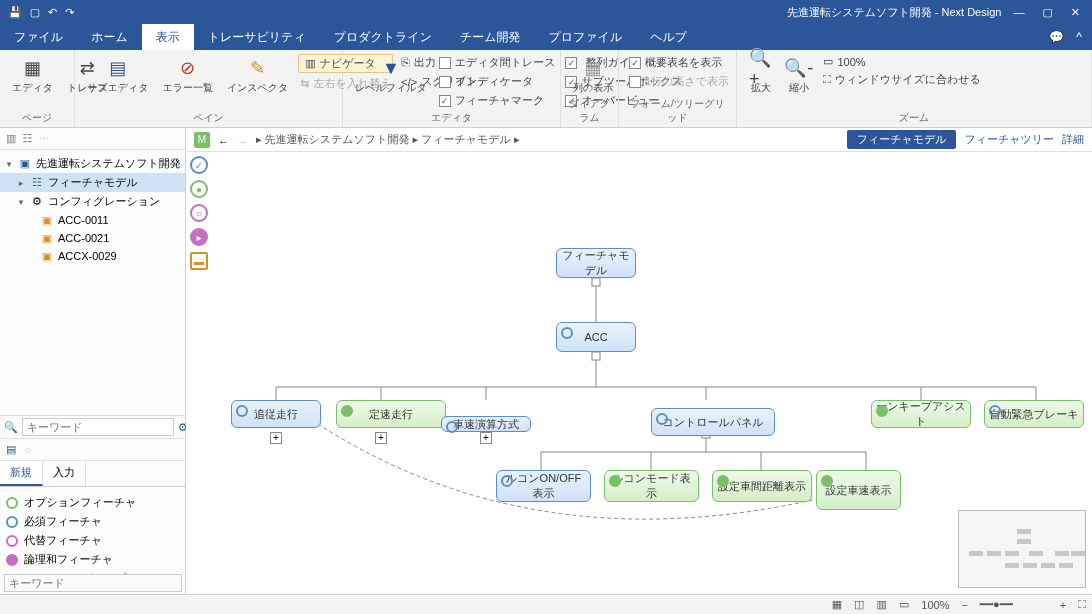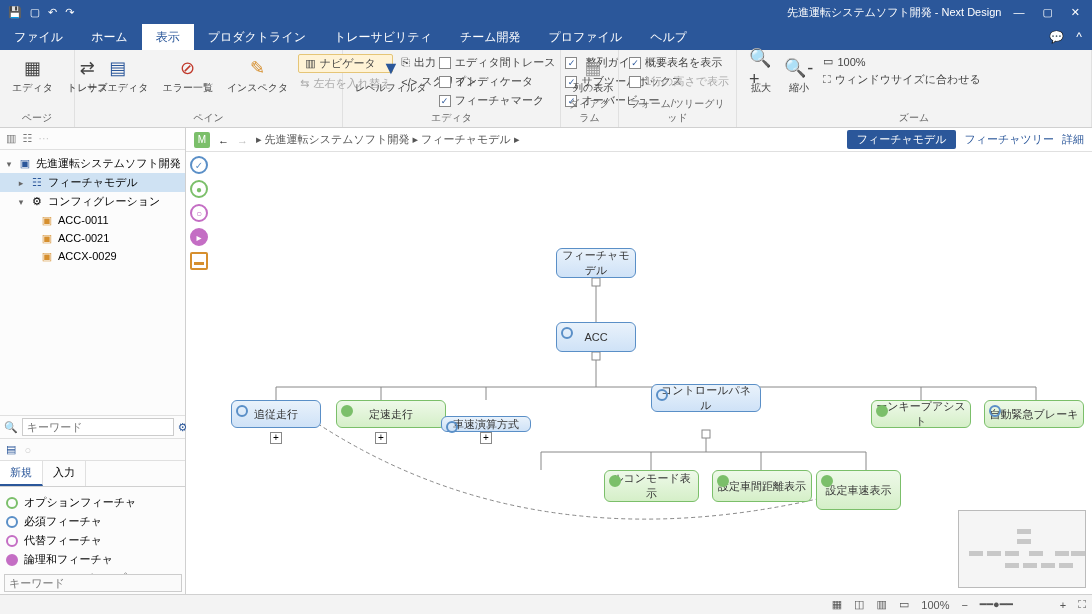--- a/index.html
+++ b/index.html
@@ -94,22 +94,22 @@
     <span>—</span>
     <span>▢</span>
     <span>✕</span>
   </div>
 </div>
 
 <div class="menubar">
   <div class="tab">ファイル</div>
   <div class="tab">ホーム</div>
   <div class="tab active">表示</div>
+  <div class="tab">トレーサビリティ</div>
   <div class="tab">プロダクトライン</div>
-  <div class="tab">トレーサビリティ</div>
   <div class="tab">チーム開発</div>
   <div class="tab">プロファイル</div>
   <div class="tab">ヘルプ</div>
   <div class="spacer"></div>
   <div class="ricons">
     <span>💬</span>
     <span>^</span>
   </div>
 </div>
 
@@ -379,31 +379,35 @@
           <span>追従走行</span>
         </div>
       <div class="node green" style="left:150px;top:248px;width:110px;height:28px">
           <span class="nmark" style="border-color:#7bbf6a;background:#7bbf6a"></span>
           <span>定速走行</span>
         </div>
       <div class="node blue" style="left:255px;top:264px;width:90px;height:16px">
           <span class="nmark" style="border-color:#5a8fc7"></span>
           <span>車速演算方式</span>
         </div>
-      <div class="node blue" style="left:465px;top:232px;width:110px;height:28px">
+      <div class="node blue" style="left:465px;top:256px;width:124px;height:28px">
           <span class="nmark" style="border-color:#5a8fc7"></span>
           <span>コントロールパネル</span>
         </div>
       <div class="node green" style="left:685px;top:248px;width:100px;height:28px">
           <span class="nmark" style="border-color:#7bbf6a;background:#7bbf6a"></span>
           <span>ーンキープアシスト</span>
         </div>
       <div class="node green" style="left:798px;top:248px;width:100px;height:28px">
           <span class="nmark" style="border-color:#5a8fc7"></span>
           <span>自動緊急ブレーキ</span>
+        </div>
+      <div class="node blue" style="left:310px;top:318px;width:95px;height:32px">
+          <span class="nmark" style="border-color:#5a8fc7"></span>
+          <span>ルコンON/OFF表示</span>
         </div>
       <div class="node green" style="left:418px;top:318px;width:95px;height:32px">
           <span class="nmark" style="border-color:#7bbf6a;background:#7bbf6a"></span>
           <span>ルコンモード表示</span>
         </div>
       <div class="node green" style="left:526px;top:318px;width:100px;height:32px">
           <span class="nmark" style="border-color:#7bbf6a;background:#7bbf6a"></span>
           <span>設定車間距離表示</span>
         </div>
       <div class="node green" style="left:630px;top:318px;width:85px;height:40px">

